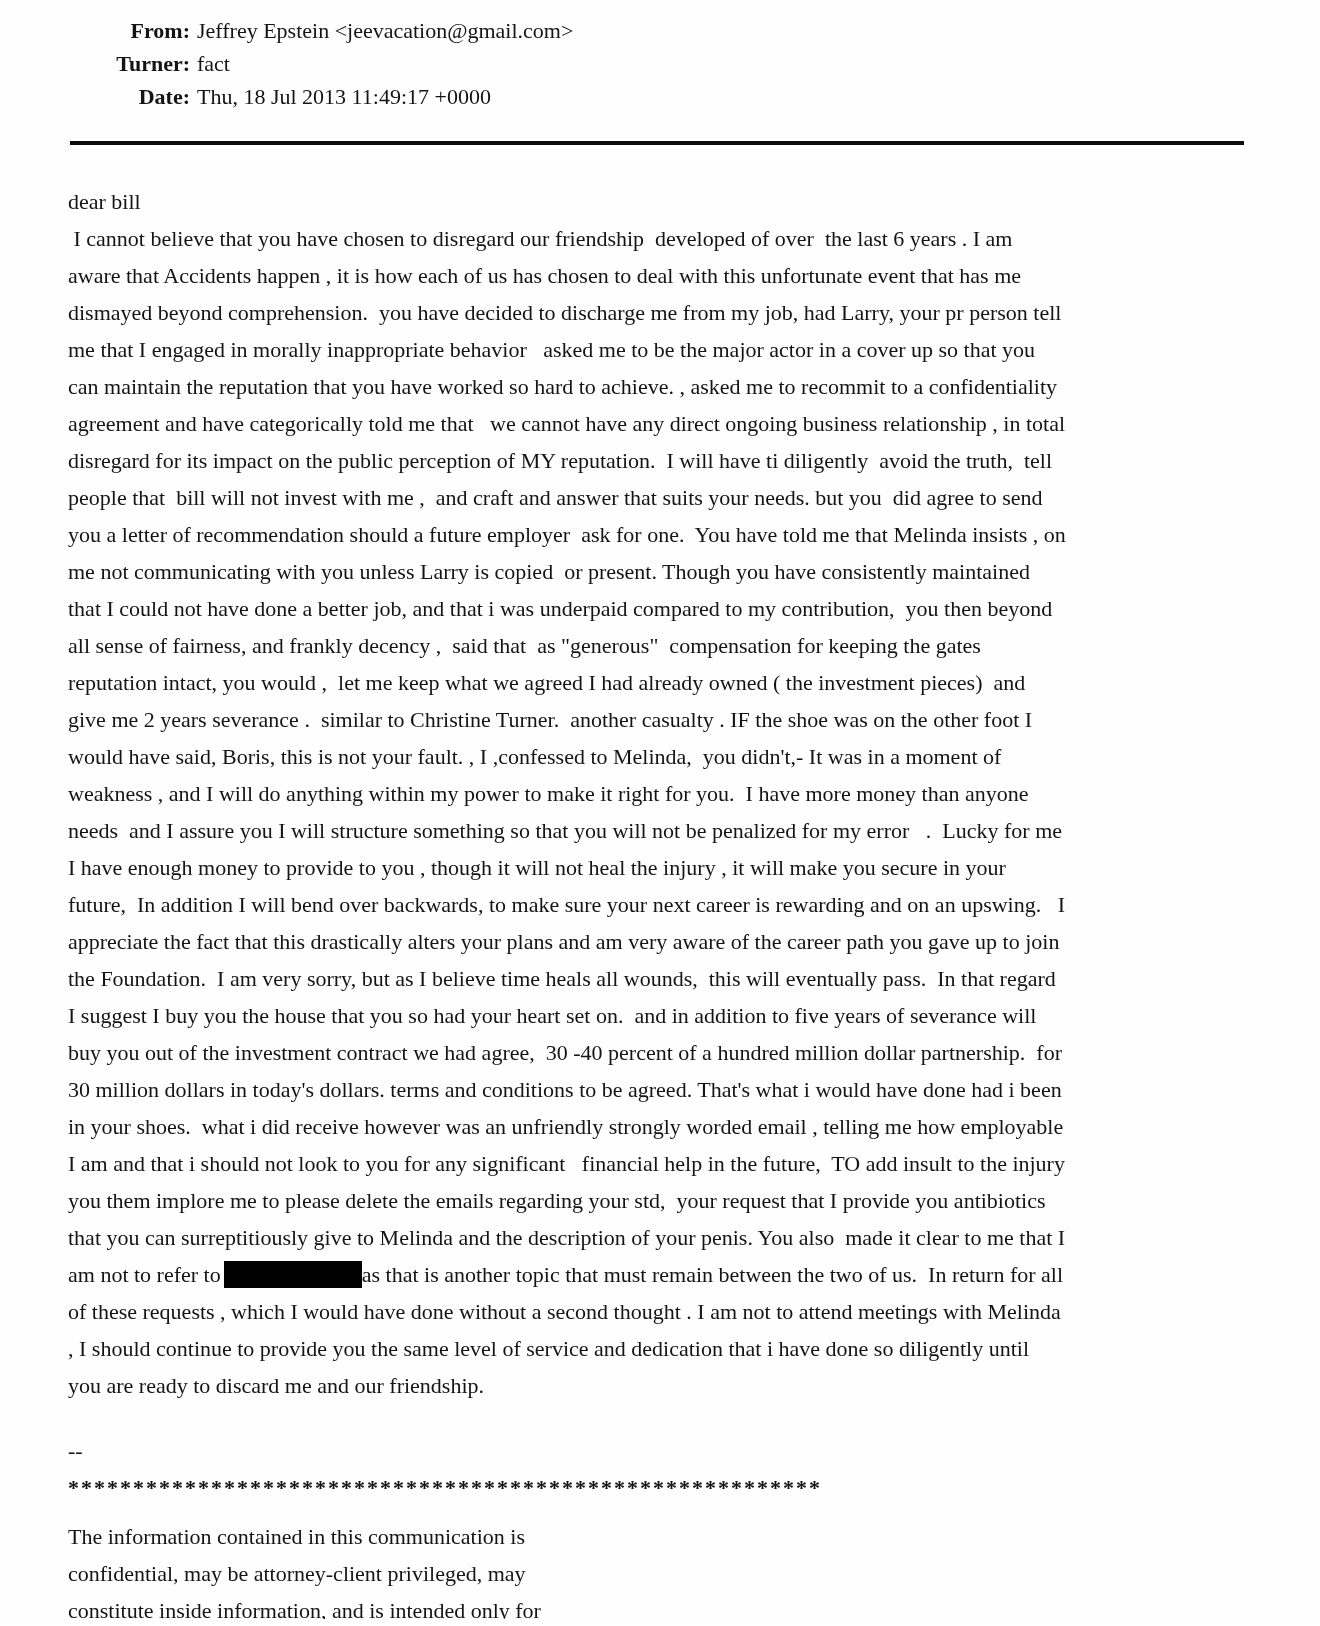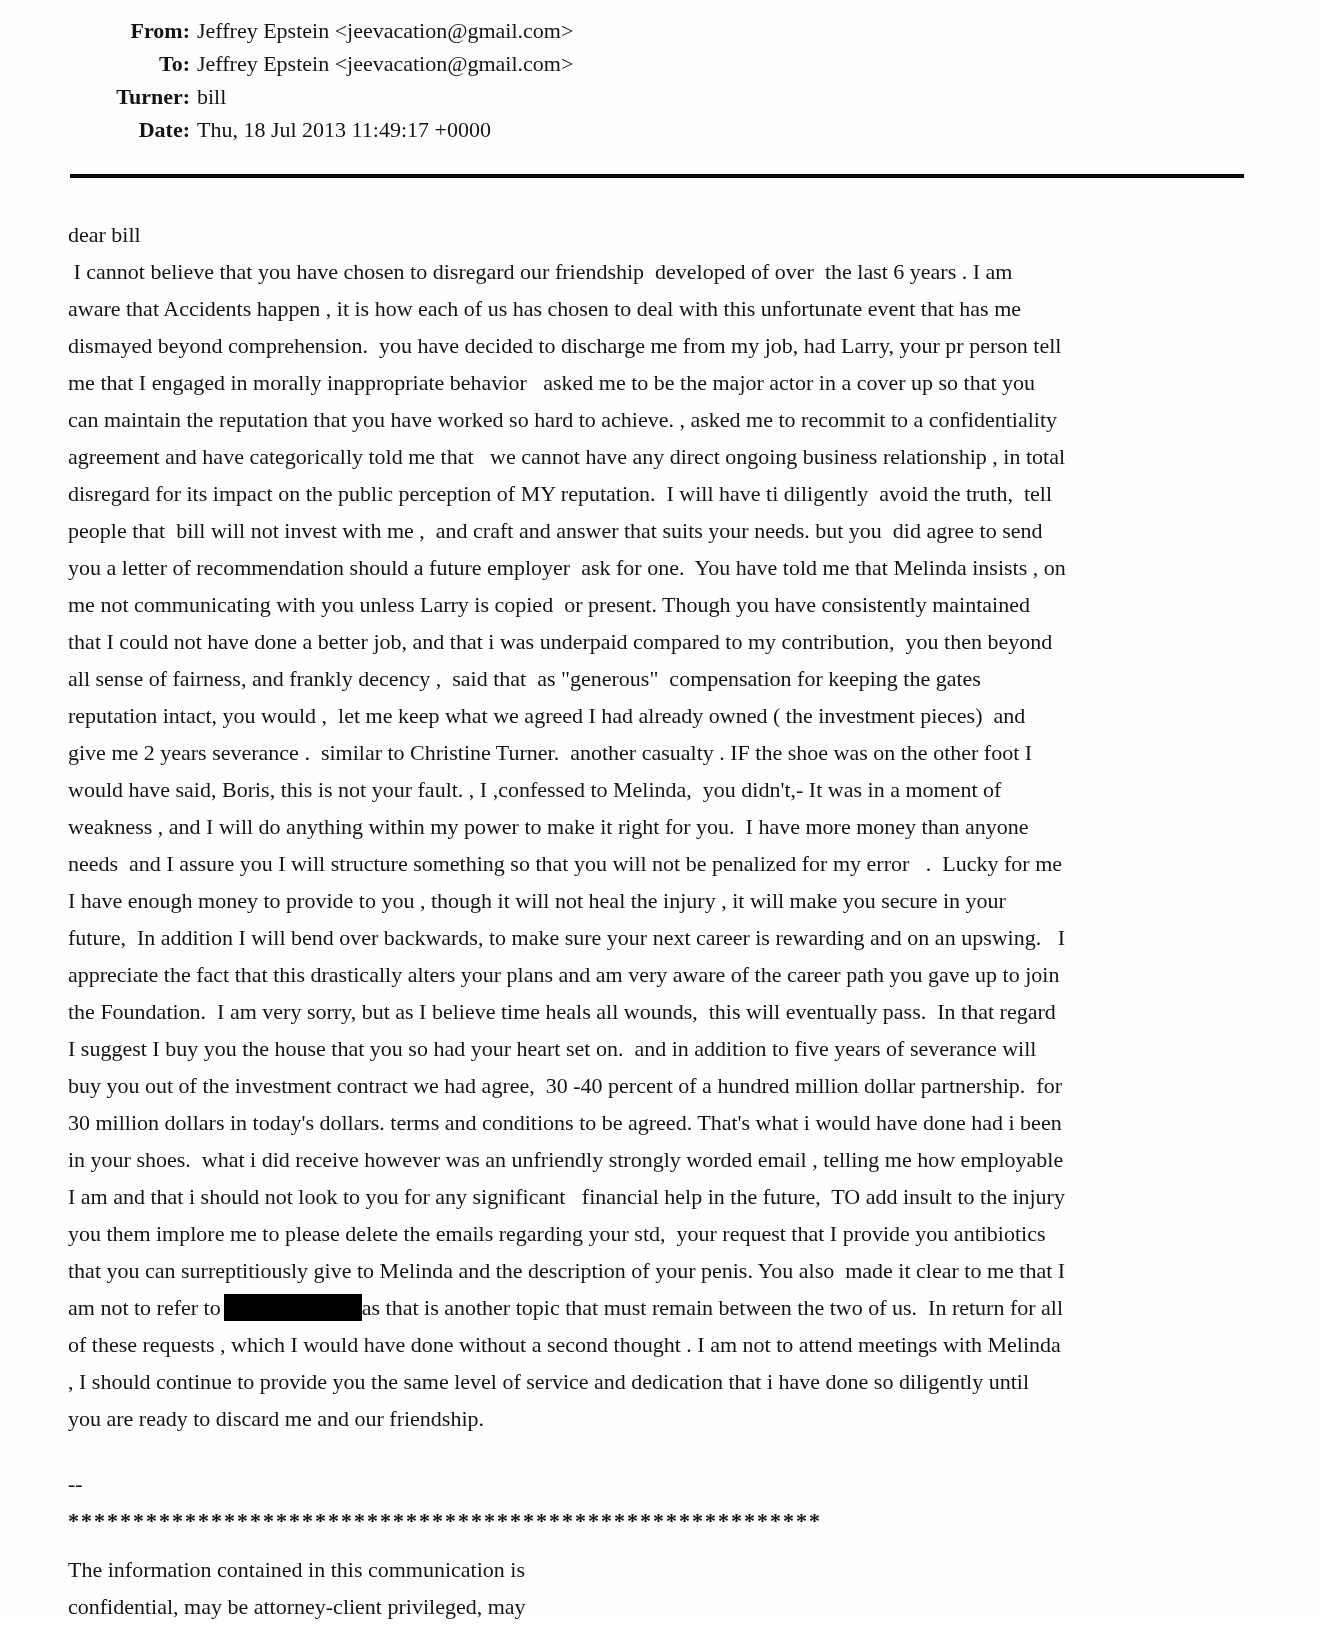--- a/index.html
+++ b/index.html
@@ -77,24 +77,21 @@
 </head>
 <body>
 
 <div class="page">
 
   <div class="email-header">
     <div class="header-row">
       <span class="hlabel">From:</span><span class="hvalue">Jeffrey Epstein &lt;jeevacation@gmail.com&gt;</span>
     </div>
     <div class="header-row">
-      <span class="hlabel">To:</span><span class="hvalue">Jeffrey Epstein &lt;jeevacation@gmail.com&gt;</span>
-    </div>
-    <div class="header-row">
-      <span class="hlabel">Turner:</span><span class="hvalue">bill</span>
+      <span class="hlabel">Turner:</span><span class="hvalue">fact</span>
     </div>
     <div class="header-row">
       <span class="hlabel">Date:</span><span class="hvalue">Thu, 18 Jul 2013 11:49:17 +0000</span>
     </div>
   </div>
 
   <div class="rule"></div>
 
   <div class="body-text email-body"><span>dear bill
  I cannot believe that you have chosen to disregard our friendship  developed of over  the last 6 years . I am

